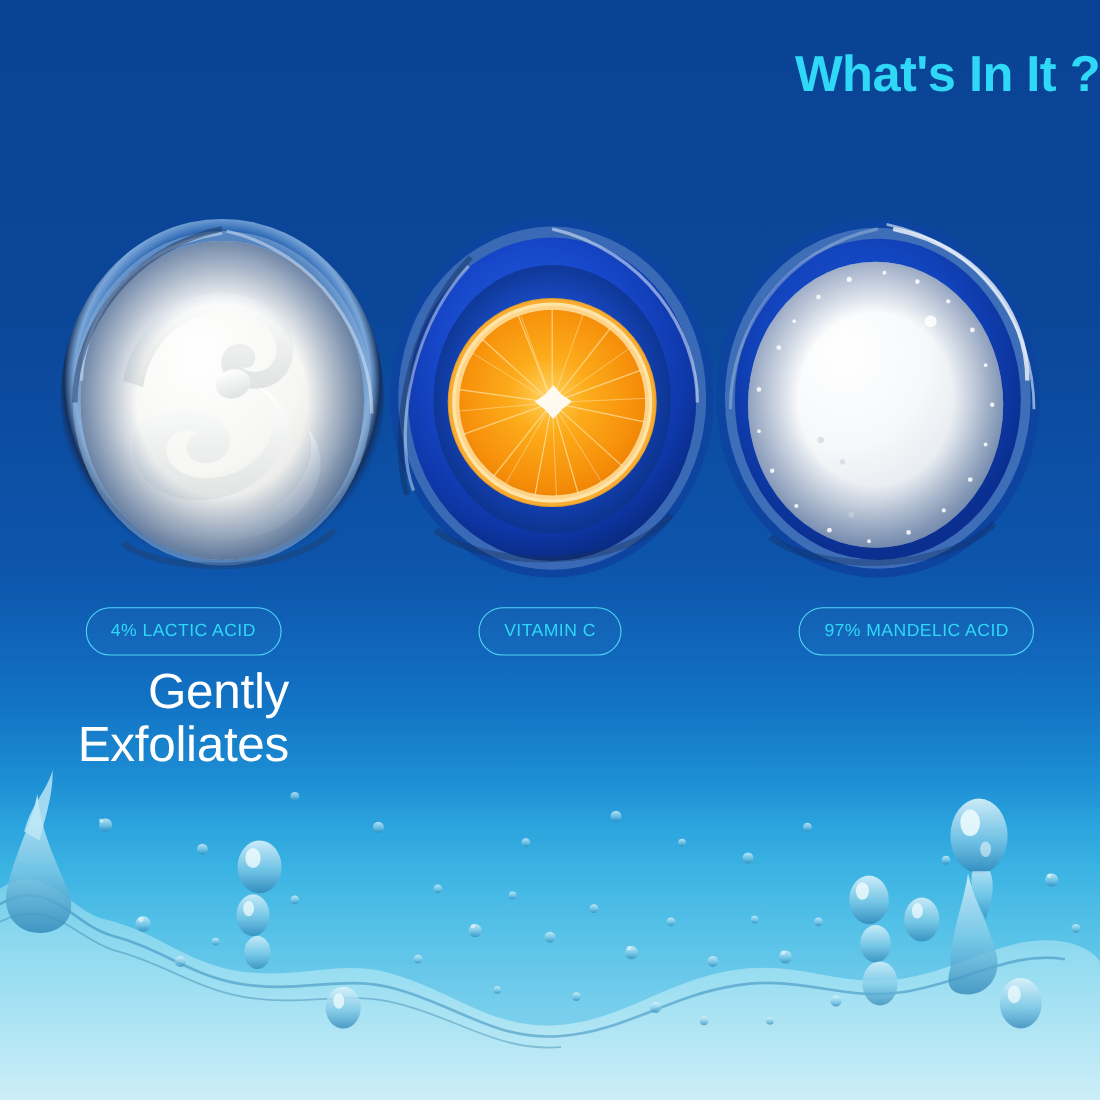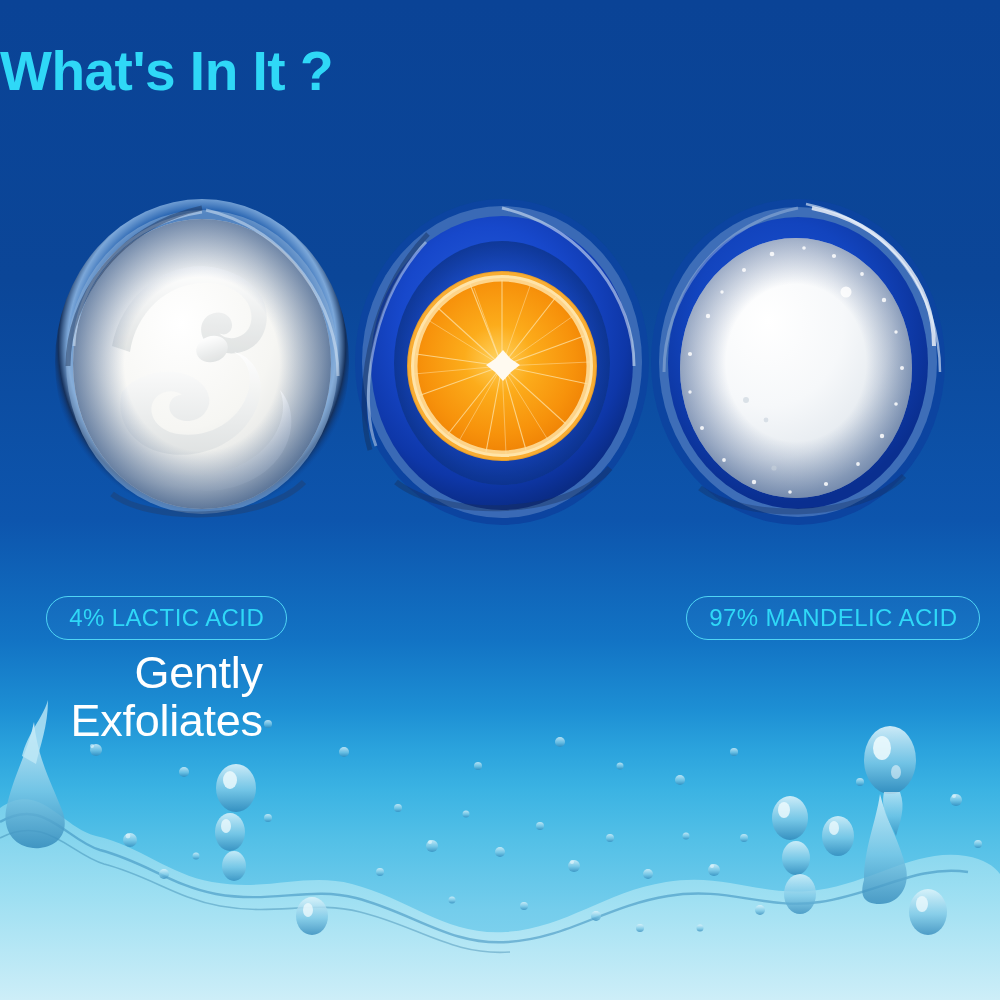--- a/index.html
+++ b/index.html
@@ -27,22 +27,22 @@
         #3bb3e3 79%,
         #53c0e7 84%,
         #74cdec 91%,
         #8fd8ef 100%);
   }
 
   
   .title {
     position:absolute;
     top:44px; left:0; width:100%;
-    text-align:left;
-    font-size:55px;
+    text-align:right;
+    font-size:46px;
     font-weight:bold;
     letter-spacing:-0.5px;
     color:#2fd8f7;
     line-height:1;
   }
 
   
   .bowls {
     position:absolute;
     top:196px; left:0; width:1000px; height:335px;
@@ -73,25 +73,24 @@
 
   .badge {
     display:inline-flex;
     align-items:center;
     justify-content:center;
     height:44px;
     padding:0 22px;
     border:1.6px solid #4fd5f5;
     border-radius:24px;
     color:#2fd8f7;
-    font-size:24px;
+    font-size:16px;
     letter-spacing:0.4px;
     white-space:nowrap;
     background:rgba(255,255,255,0.02);
-    margin-top:44px;
   }
 
   .caption {
     margin-top:9px;
     text-align:right;
     color:#ffffff;
     font-size:45px;
     line-height:1.07;
     letter-spacing:-0.3px;
     white-space:pre-line;
@@ -288,20 +287,21 @@
 
   <div class="cards">
 
     <div class="card">
       <div class="badge">4% LACTIC ACID</div>
       <div class="caption">Gently
 Exfoliates</div>
     </div>
 
     <div class="card">
+      <div class="badge">VITAMIN C</div>
     </div>
 
     <div class="card">
       <div class="badge">97% MANDELIC ACID</div>
     </div>
 
   </div>
 
   <div class="water">
     <svg viewBox="0 0 1000 340" xmlns="http://www.w3.org/2000/svg" preserveAspectRatio="none">

